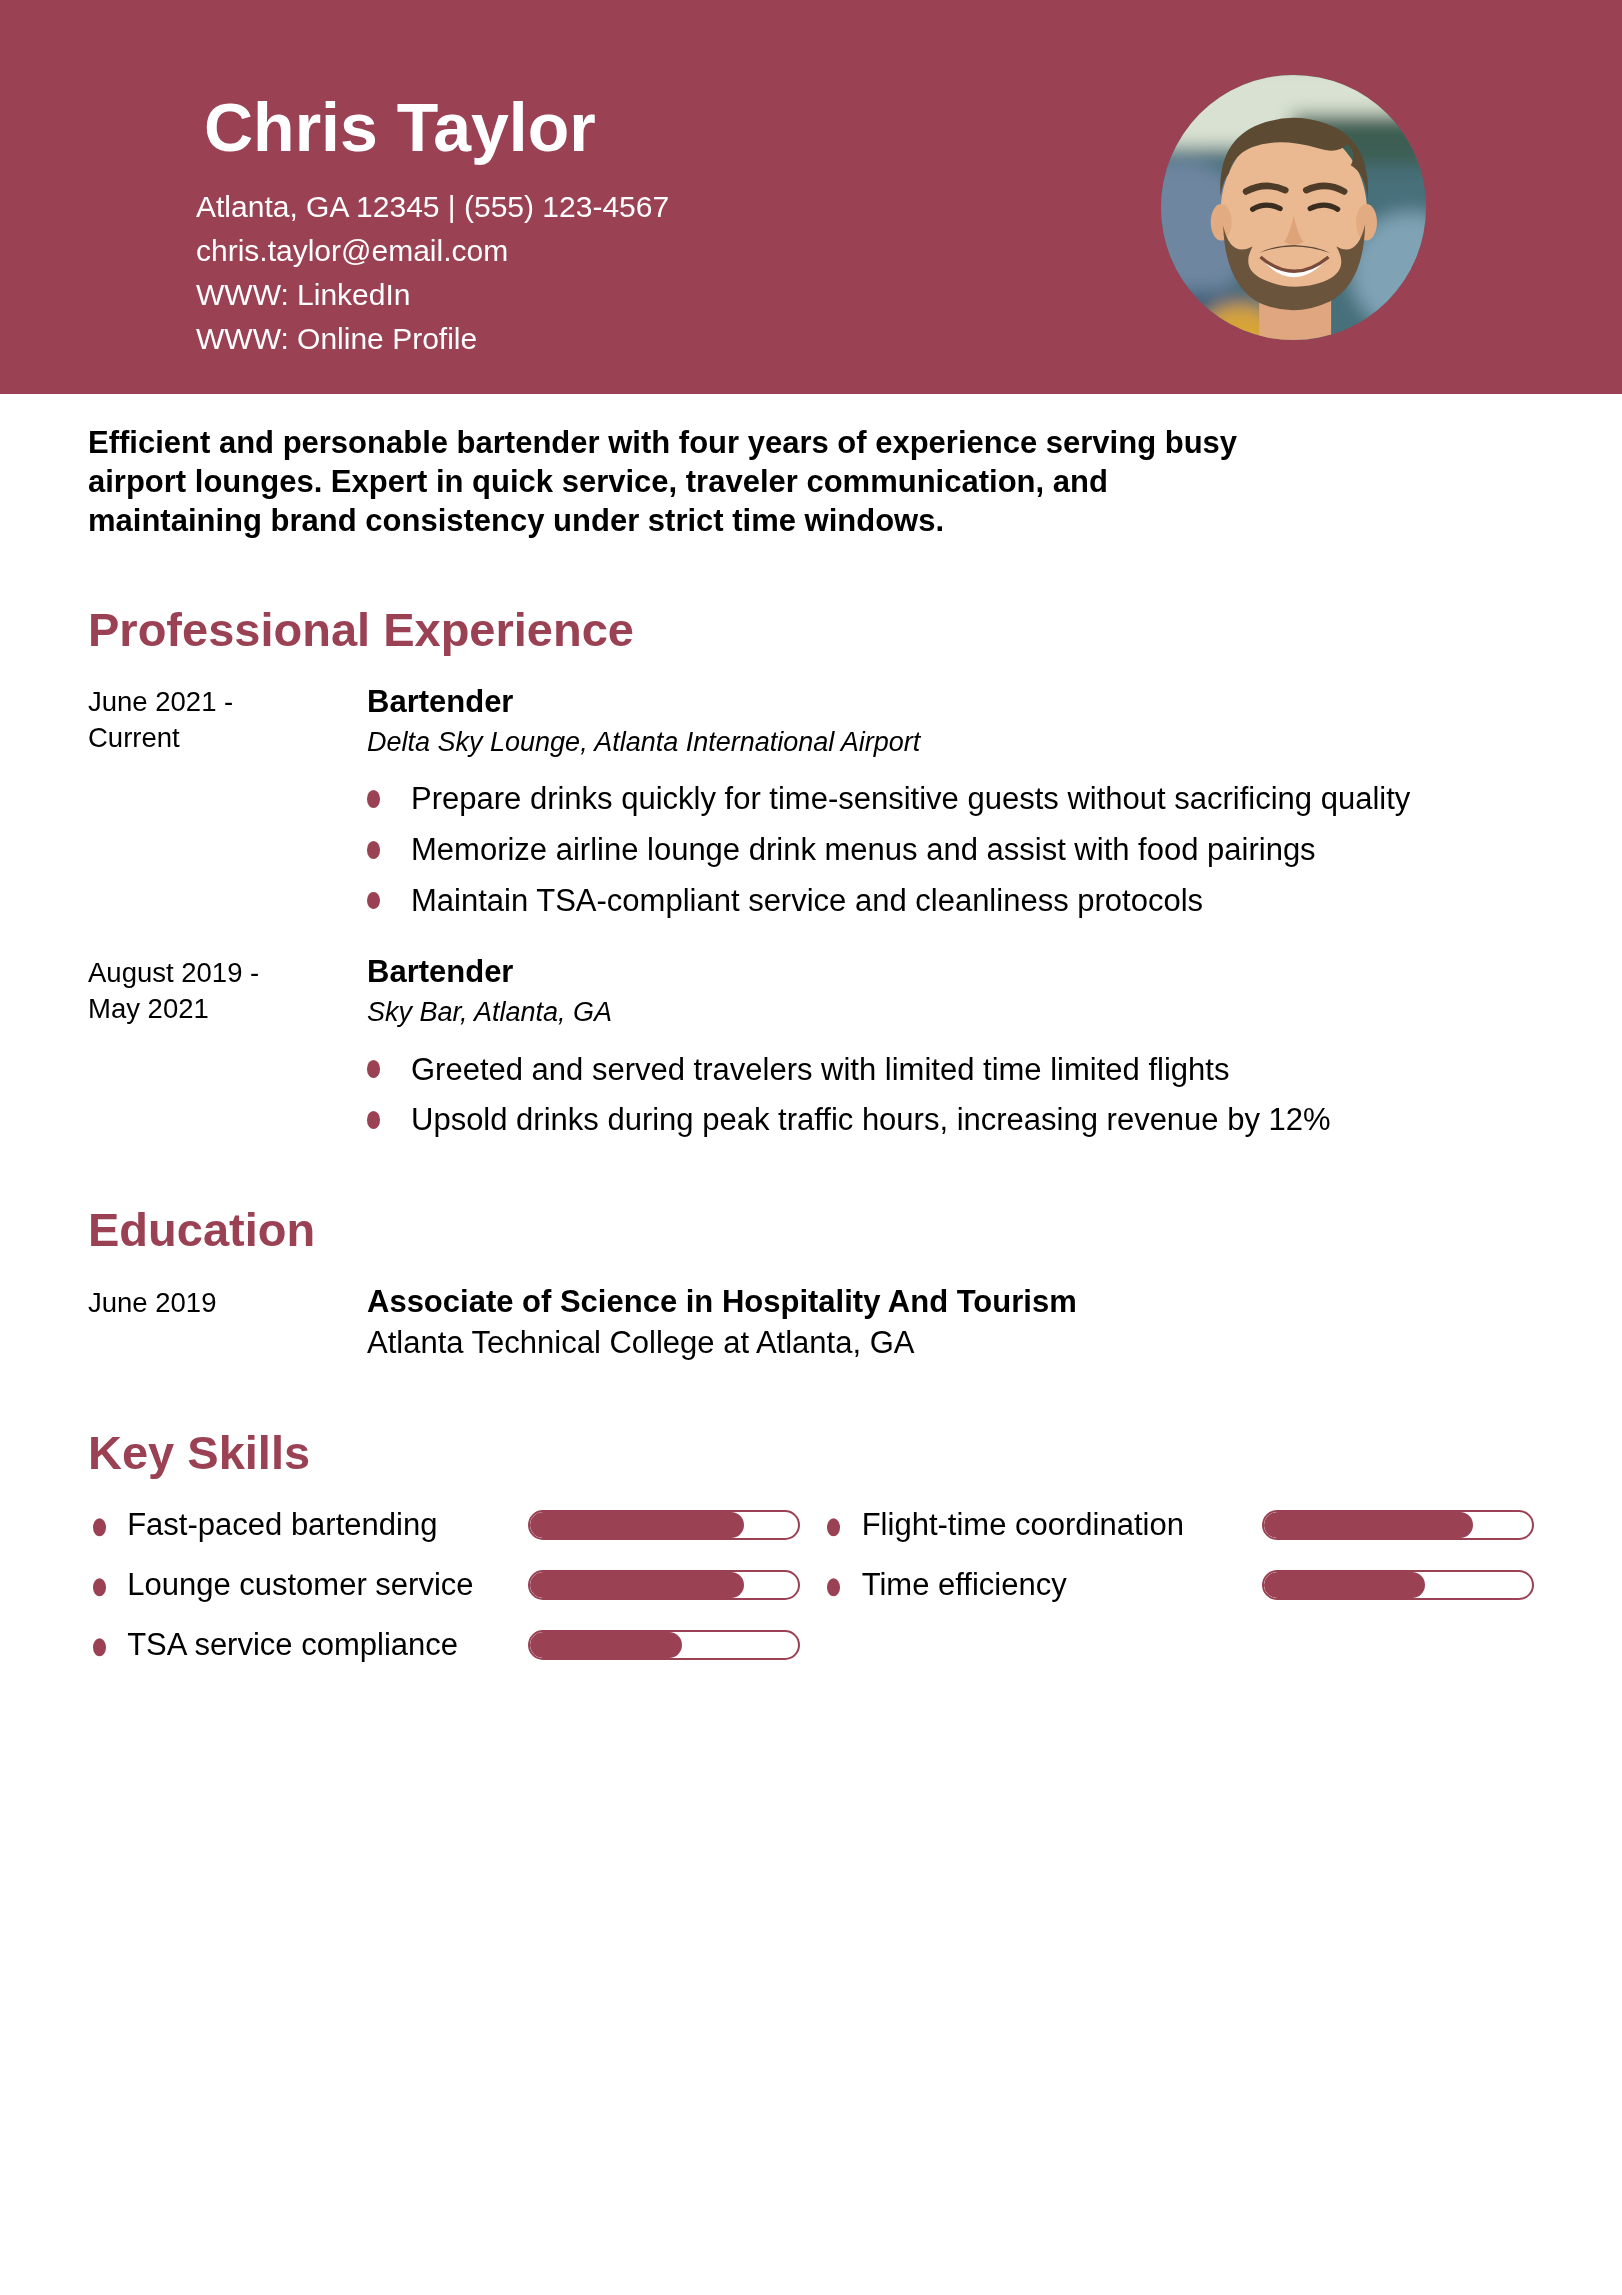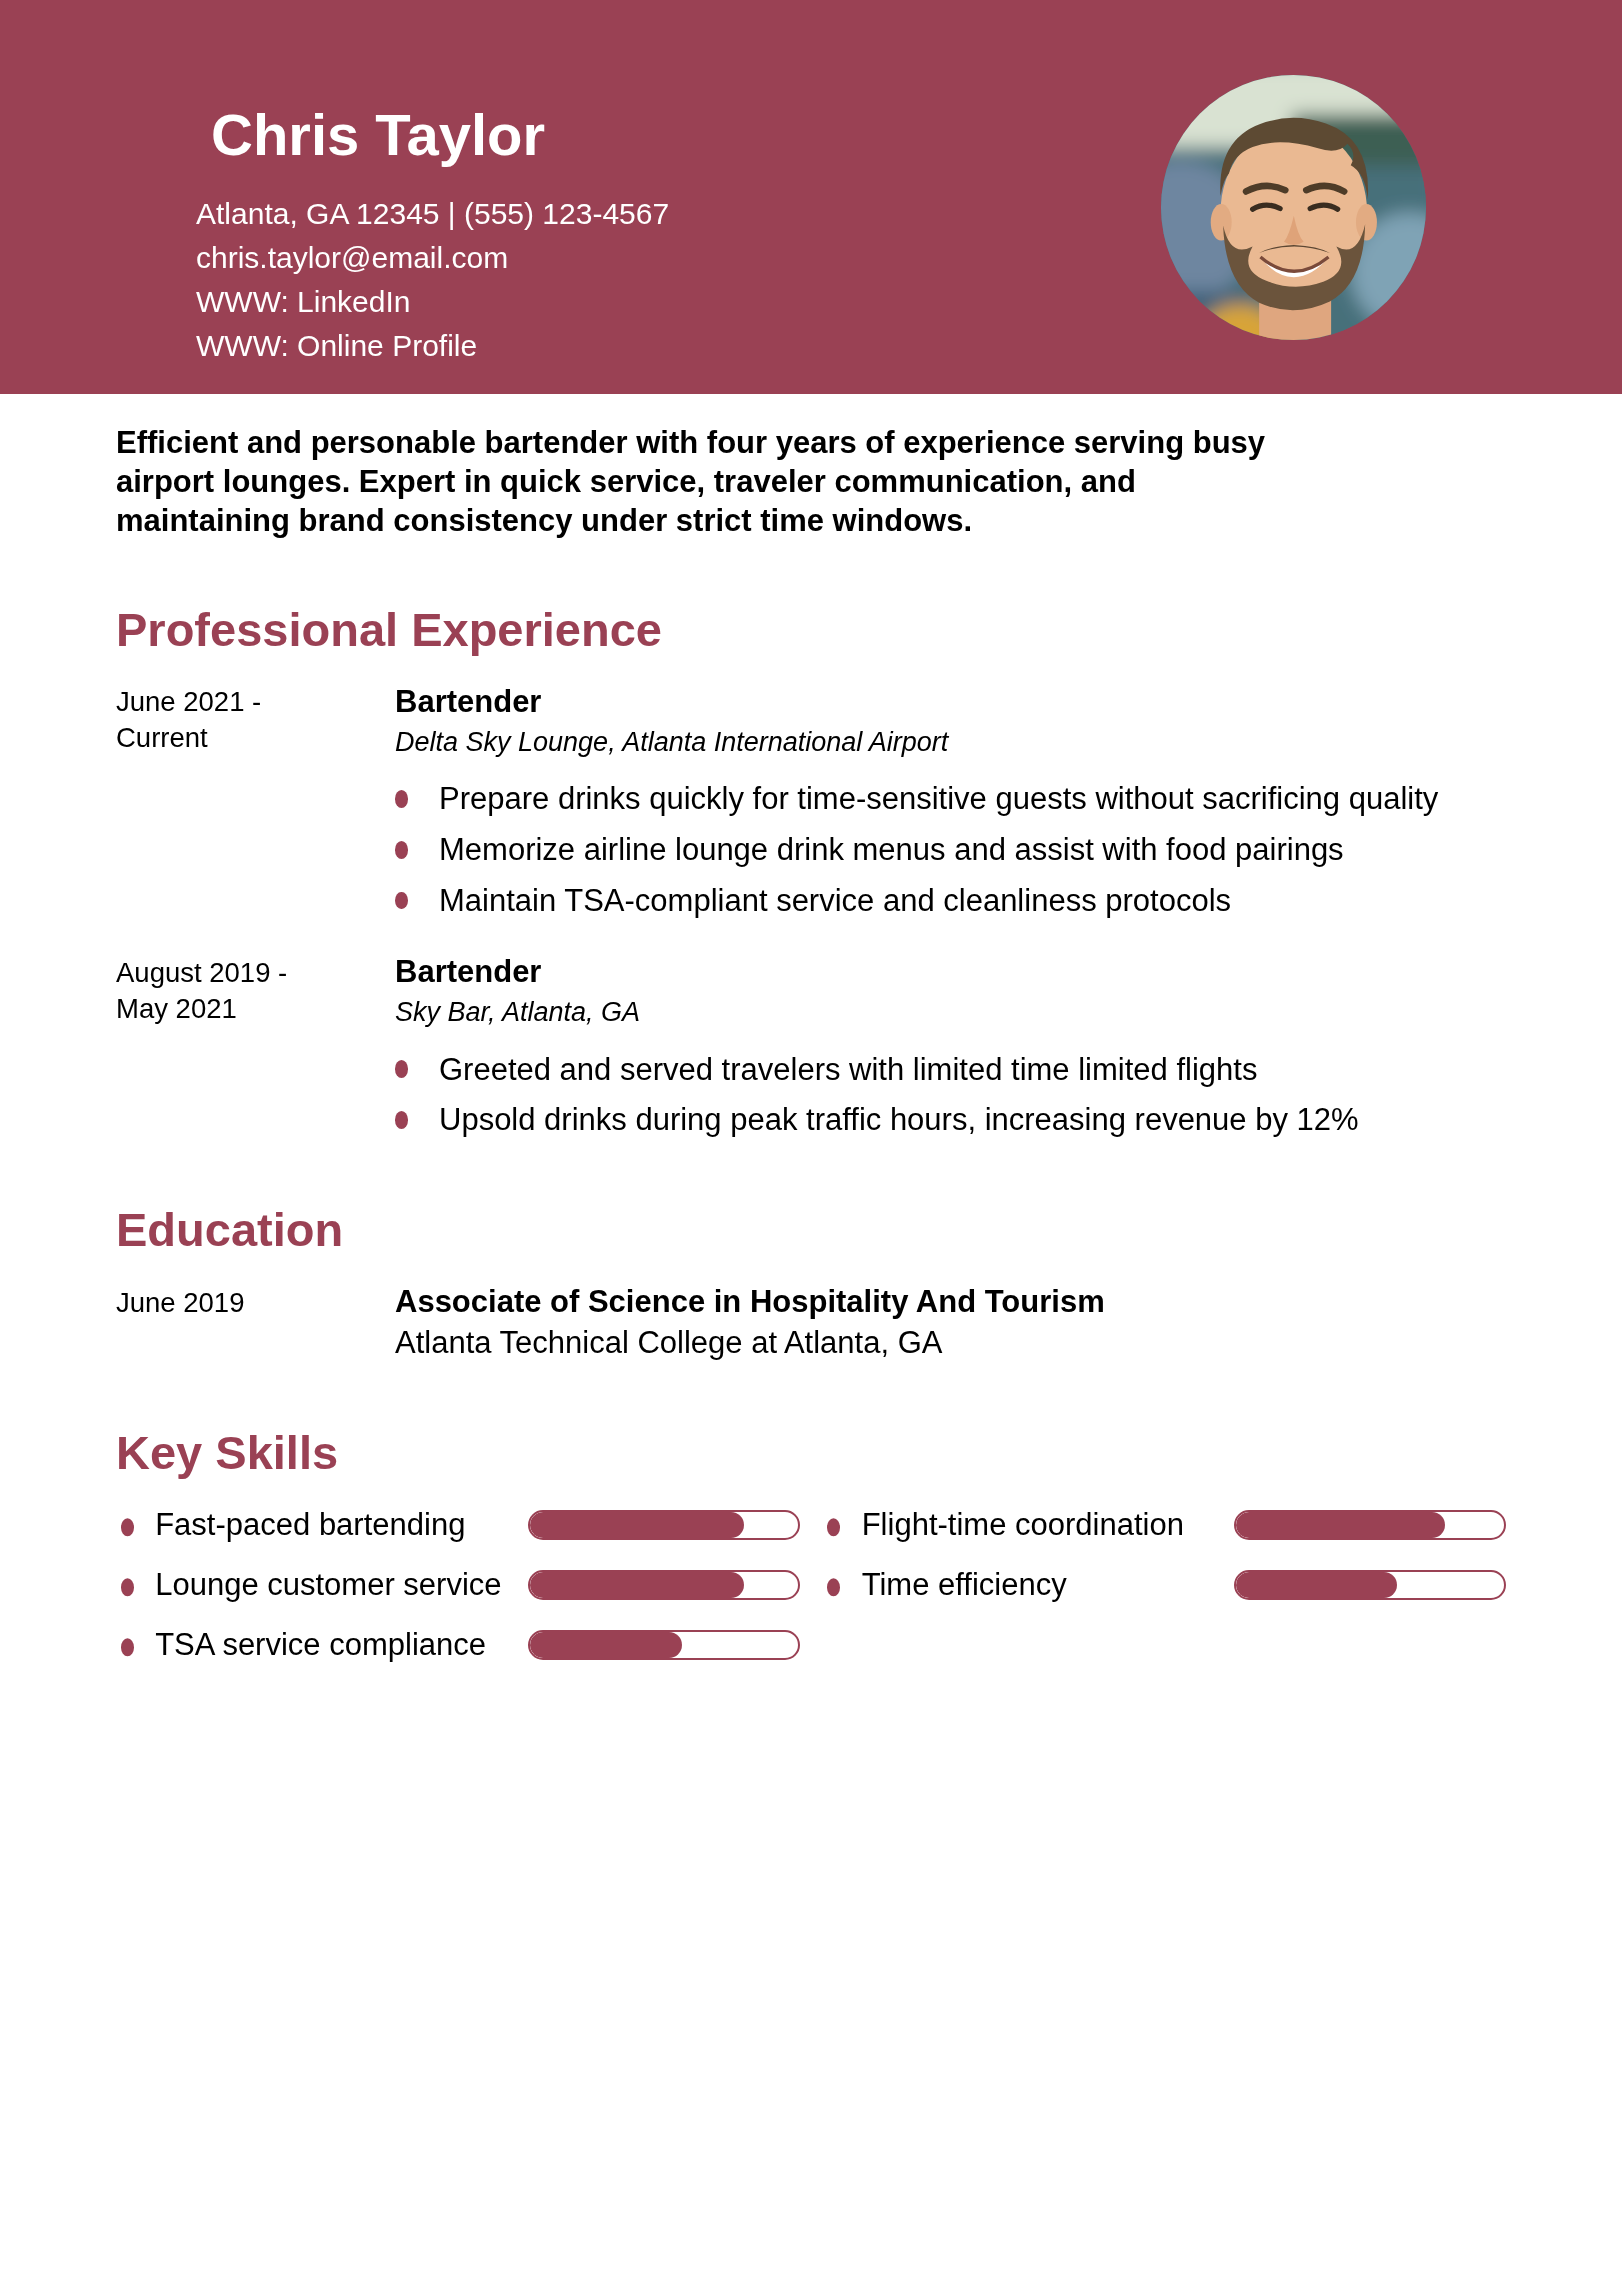--- a/index.html
+++ b/index.html
@@ -18,41 +18,41 @@
     background: #9a4154;
     color: #ffffff;
     display: flex;
     justify-content: space-between;
     align-items: flex-start;
     padding: 0 196px;
     box-sizing: border-box;
   }
   .header-left { padding-top: 82px; }
   .name {
-    margin: 15px;
-    font-size: 58px;
+    margin: 8px;
+    font-size: 68px;
     line-height: 75px;
     font-weight: 700;
     letter-spacing: 0px;
   }
   .contact { margin-top: 20px; font-size: 30px; line-height: 44px; font-weight: 400; }
   .contact .line { display: block; }
 
   .photo {
     flex: none;
     width: 265px; height: 265px;
     margin-top: 75px;
     border-radius: 50%;
     overflow: hidden;
     background: #4a7478;
   }
   .photo svg { display: block; width: 100%; height: 100%; }
 
   
-  main { padding: 0 116px; }
+  main { padding: 0 88px; }
 
   .summary {
     margin: 29px 0 0 0;
     font-size: 31px;
     line-height: 39px;
     font-weight: 700;
   }
   .summary .line { display: block; }
 
   h2.section-heading {

